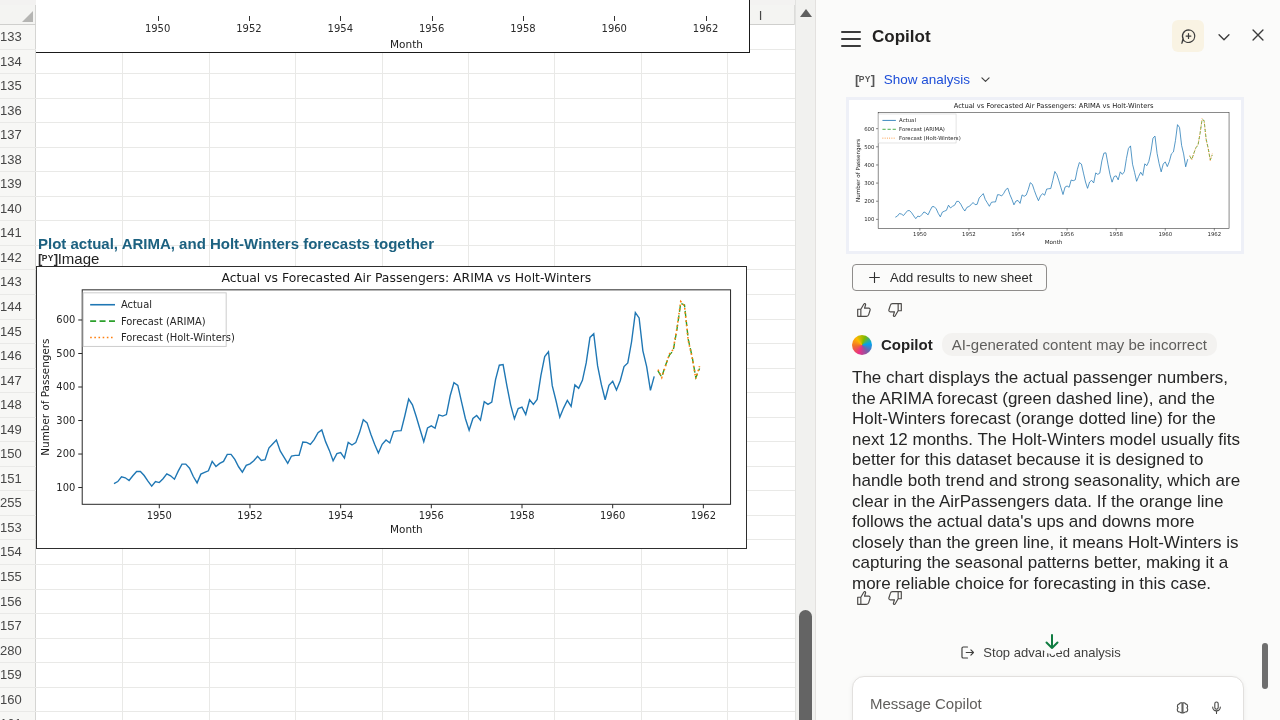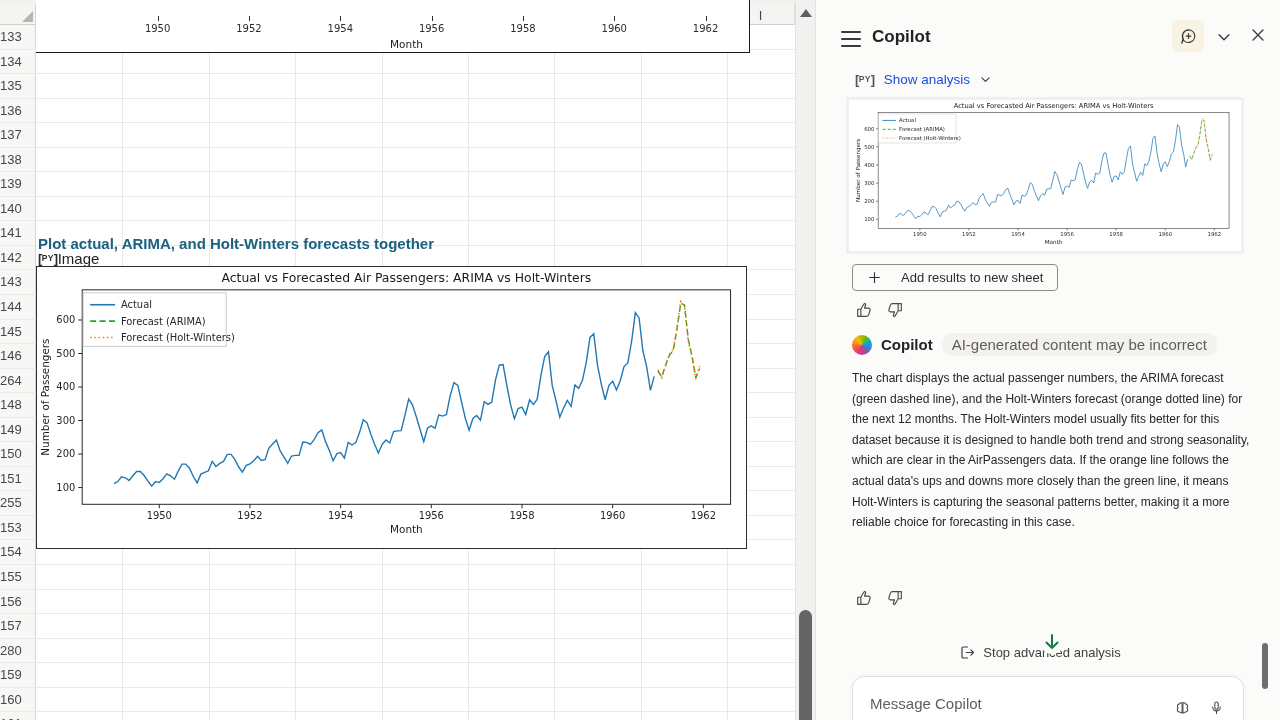--- a/index.html
+++ b/index.html
@@ -67,32 +67,32 @@
     border-radius:6px; display:flex; align-items:center; justify-content:center; }
   #collapsebtn { left:399px; top:28px; } #closebtn { left:433px; top:26px; }
   #showanalysis { left:39px; top:72px; display:flex; align-items:center; gap:9px; }
   #showanalysis .lbl { font-size:13.5px; color:#1d4ed8; }
   #showanalysis .pybadge { color:#555; }
 
   #minicard { left:30px; top:97px; width:398px; height:157px; background:#eef0f7; padding:3px; }
   #minicard svg { background:#fff; display:block; }
 
   #addresults { left:36px; top:264px; height:27px; display:inline-flex; align-items:center;
-    gap:19px; padding:4px 14px; border:1px solid #8f8d8b; border-radius:4px; background:transparent;
+    gap:8px; padding:4px 14px; border:1px solid #8f8d8b; border-radius:4px; background:transparent;
     font-size:13px; color:#2e2e2e; font-family:"Liberation Sans",sans-serif; cursor:pointer; }
   .thumbrow { left:39px; display:flex; gap:13px; }
   .thumbrow svg { cursor:pointer; }
 
   #msghdr { left:36px; top:333px; display:flex; align-items:center; gap:9px; }
   #copilotlogo { width:20px; height:20px; border-radius:50%;
     background:conic-gradient(from 200deg,#e8308a,#f06d2e,#ffb900,#7fba00,#00a4ef,#7b5ea7,#e8308a); }
   #msghdr .name { font-size:15px; font-weight:bold; color:#242424; }
   #disclaimer { font-size:15px; color:#5f5e5c; background:#f3f2f0; border-radius:10px;
     padding:3px 10px; }
-  #msgbody { left:36px; top:368px; width:398px; font-size:12px; line-height:20.6px; color:#262626; }
+  #msgbody { left:36px; top:368px; width:398px; font-size:17px; line-height:20.6px; color:#262626; }
 
   #stoprow { left:0; top:644px; width:448px; display:flex; align-items:center;
     justify-content:center; gap:7px; font-size:13px; color:#3f3f3d; cursor:pointer; }
   #scrolldown { left:224px; top:630px; width:24px; height:24px; background:#fbfbfa;
     border-radius:50%; display:flex; align-items:center; justify-content:center; cursor:pointer; z-index:2; }
 
   #panelscroll { left:446px; top:643px; width:6px; height:46px; background:#6f6f6f; border-radius:3px; }
 
   #composer { left:36px; top:676px; width:392px; height:56px; background:#fff;
     border:1px solid #e2e0de; border-radius:12px; box-shadow:0 1px 5px rgba(0,0,0,.06); }
@@ -159,21 +159,21 @@
         <div class="gridrow">
           <div class="rowhdr">144</div>
         </div>
         <div class="gridrow">
           <div class="rowhdr">145</div>
         </div>
         <div class="gridrow">
           <div class="rowhdr">146</div>
         </div>
         <div class="gridrow">
-          <div class="rowhdr">264</div>
+          <div class="rowhdr">147</div>
         </div>
         <div class="gridrow">
           <div class="rowhdr">148</div>
         </div>
         <div class="gridrow">
           <div class="rowhdr">149</div>
         </div>
         <div class="gridrow">
           <div class="rowhdr">150</div>
         </div>

